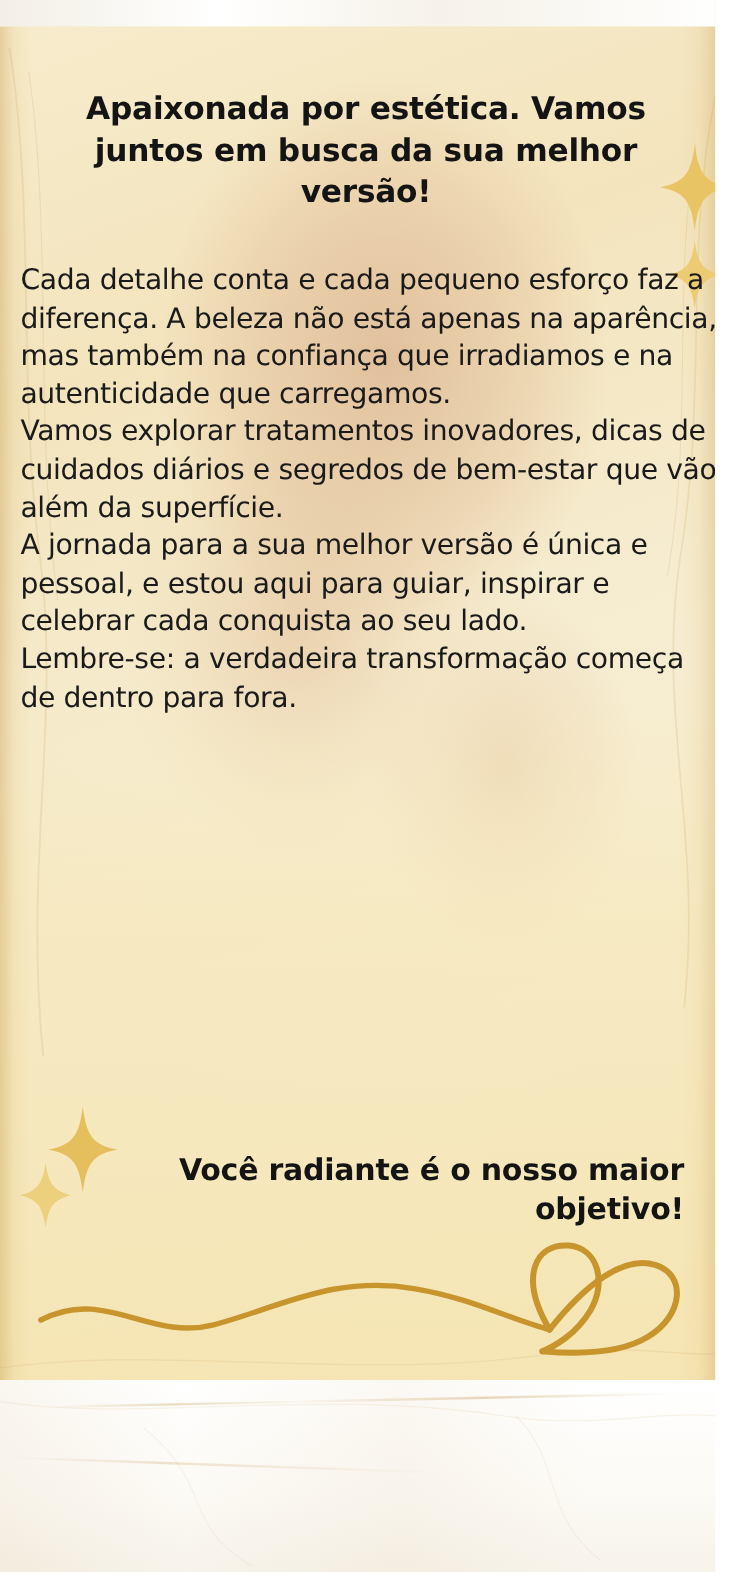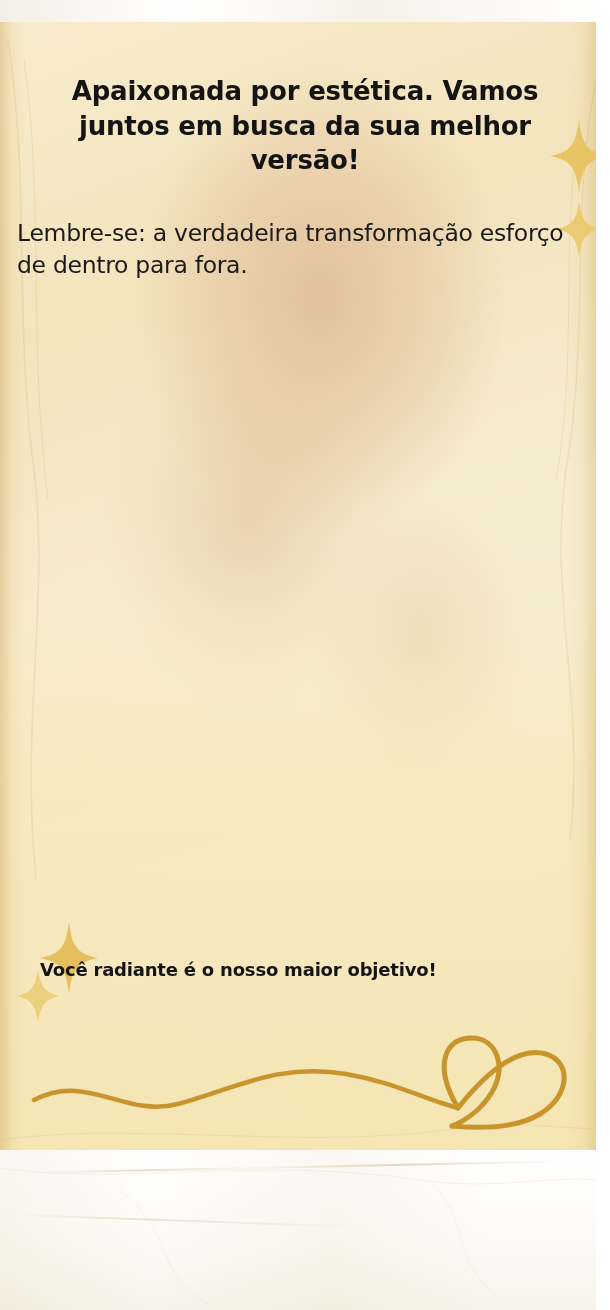--- a/index.html
+++ b/index.html
@@ -116,23 +116,23 @@
     color: #1a1a1a;
     letter-spacing: -0.3px;
   }
   .body-copy p {
     margin: 0;
   }
   .closing {
     position: absolute;
     left: 40px; top: 958px;
     width: 530px;
-    text-align: left;
+    text-align: right;
     font-weight: bold;
-    font-size: 18px;
+    font-size: 25px;
     line-height: 1.33;
     color: #141414;
     letter-spacing: -0.2px;
   }
   .flourish {
     position: absolute;
     left: 28px; top: 1022px;
     width: 560px; height: 120px;
     pointer-events: none;
   }
@@ -173,21 +173,24 @@
   </svg>
   <svg class="sparkle" style="left:16px; top:968px; width:44px; height:56px;" viewBox="0 0 44 56">
     <path d="M22 1 C24.5 18, 28 24, 43 28 C28 32, 24.5 38, 22 55 C19.5 38, 16 32, 1 28 C16 24, 19.5 18, 22 1 Z" fill="#edd07d"></path>
   </svg>
 
   <div class="content">
 
     <div class="headline">Apaixonada por estética. Vamos juntos em busca da sua melhor versão!</div>
 
     <div class="body-copy">
-      <p>Lembre-se: a verdadeira transformação esforço de dentro para fora.</p>
+      <p>Cada detalhe conta e cada pequeno esforço faz a diferença. A beleza não está apenas na aparência, mas também na confiança que irradiamos e na autenticidade que carregamos.</p>
+      <p>Vamos explorar tratamentos inovadores, dicas de cuidados diários e segredos de bem-estar que vão além da superfície.</p>
+      <p>A jornada para a sua melhor versão é única e pessoal, e estou aqui para guiar, inspirar e celebrar cada conquista ao seu lado.</p>
+      <p>Lembre-se: a verdadeira transformação começa de dentro para fora.</p>
     </div>
 
     <div class="closing">Você radiante é o nosso maior objetivo!</div>
   </div>
 
   <svg class="flourish" viewBox="0 0 560 120">
     <g fill="none" stroke="#c8952c" stroke-linecap="round">
       <path d="M6 78 C 60 50, 96 96, 150 82 C 204 68, 250 40, 318 52 C 366 60, 398 78, 430 86" stroke-width="4.5"></path>
       <path d="M430 86 C 404 42, 418 14, 446 16 C 470 18, 478 46, 464 70 C 452 90, 434 100, 424 104" stroke-width="5"></path>
       <path d="M430 86 C 460 48, 492 24, 518 32 C 544 40, 542 74, 512 92 C 486 108, 446 106, 424 104" stroke-width="5"></path>

